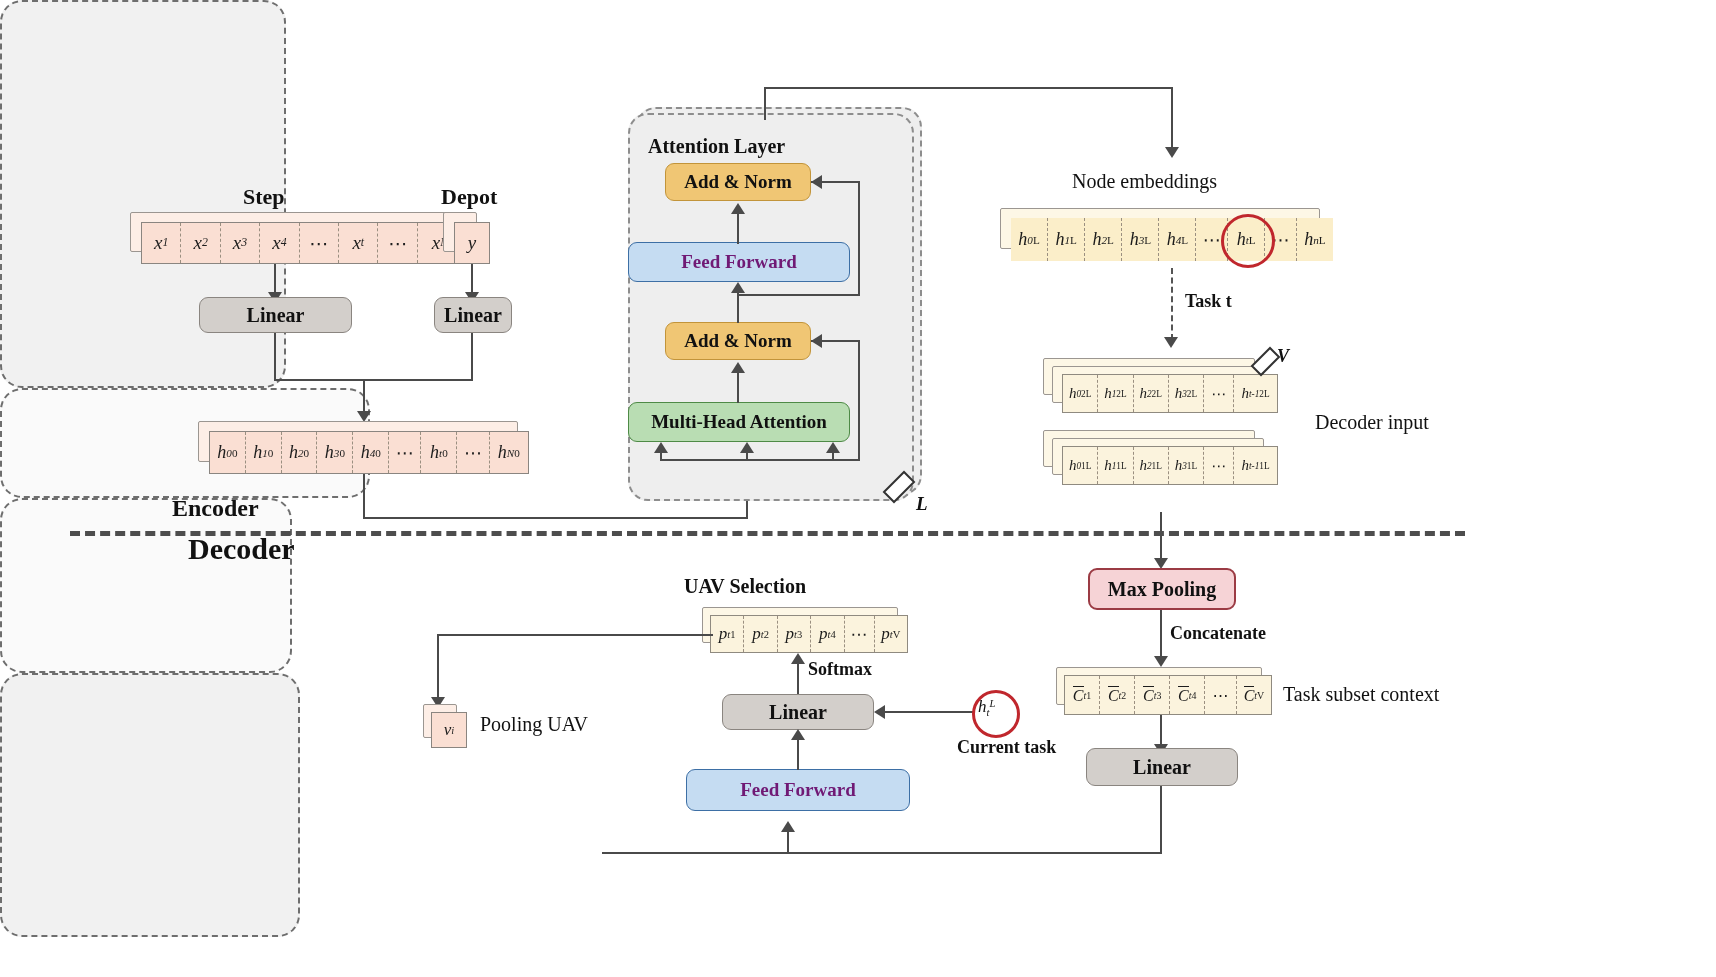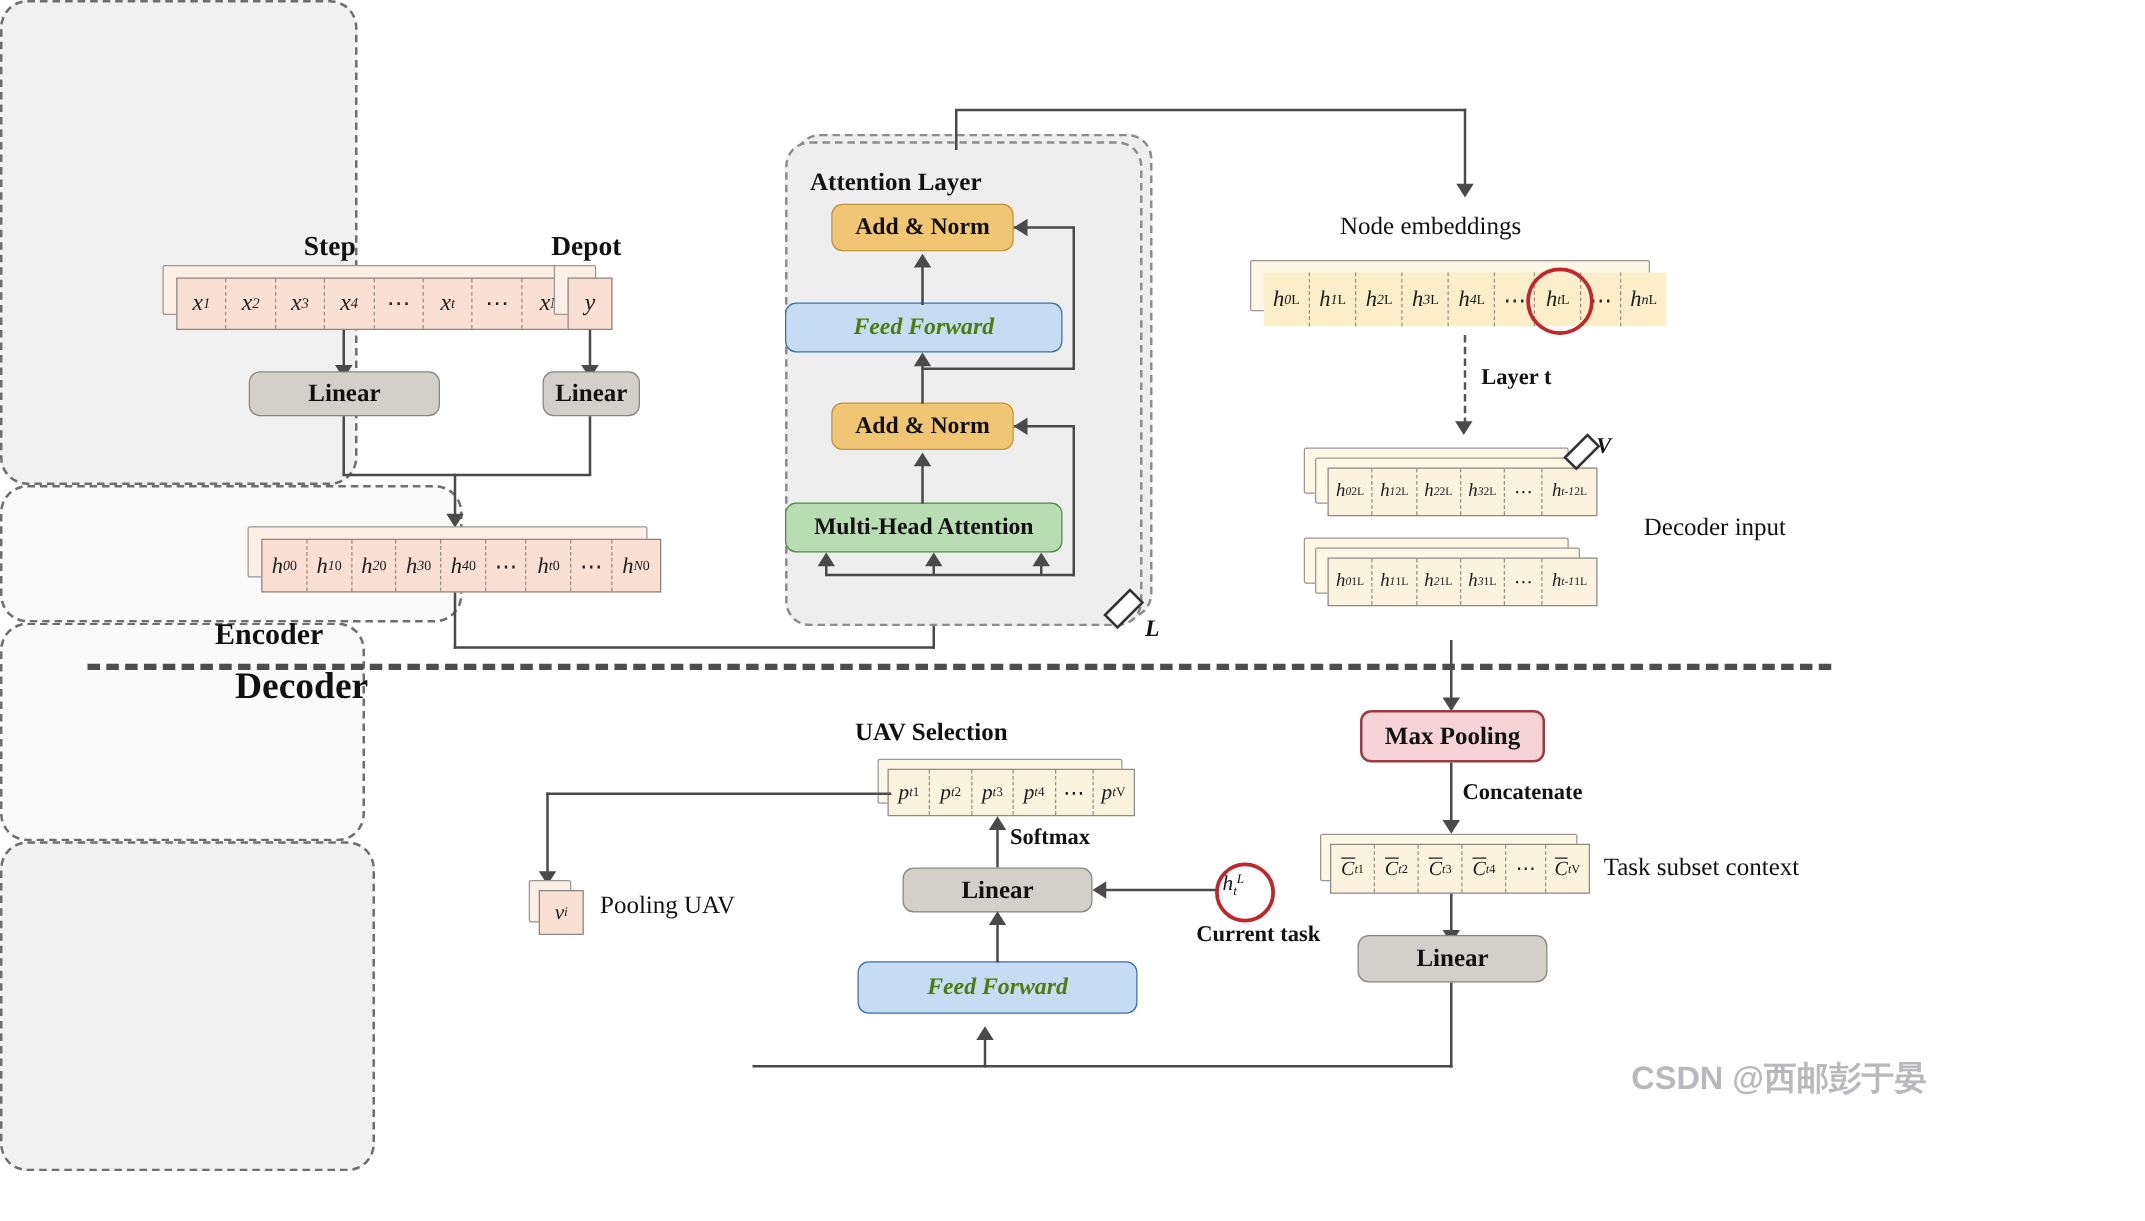--- a/index.html
+++ b/index.html
@@ -11,21 +11,21 @@
   
   .lbl{font-family:"Liberation Serif",serif;font-weight:bold;color:#111;white-space:nowrap;}
   .lbl-plain{font-family:"Liberation Serif",serif;color:#111;white-space:nowrap;}
 
   
   .box{display:flex;align-items:center;justify-content:center;
        border-radius:9px;font-weight:bold;white-space:nowrap;
        font-family:"Liberation Serif",serif;box-sizing:border-box;}
   .box-linear{background:#d3cfcb;border:1.6px solid #8a8580;color:#111;}
   .box-addnorm{background:#f0c674;border:1.6px solid #c2943a;color:#111;}
-  .box-ff{background:#c5dcf2;border:1.6px solid #3d6fa5;color:#4d7c0f;font-style:italic;}
+  .box-ff{background:#c5dcf2;border:1.6px solid #3d6fa5;color:#701a75;}
   .box-mha{background:#b9ddb3;border:1.6px solid #4e8a46;color:#111;}
   .box-maxpool{background:#f6d3d6;border:2px solid #9b3b44;color:#111;}
 
   
   .panel{background:#f1f1f1;border:2.2px dashed #6e6e6e;border-radius:22px;box-sizing:border-box;}
   .panel-light{background:#fafafa;border:2.2px dashed #6e6e6e;border-radius:22px;box-sizing:border-box;}
 
   
   .sheet{position:absolute;border-radius:20px;background:#eeeeee;border:2px dashed #8d8d8d;box-sizing:border-box;}
 
@@ -194,21 +194,21 @@
     <div class="cell" style="flex:1;font-size:18px;">h<span class="sub">4</span><span class="sup">L</span></div>
     <div class="cell" style="flex:0.85;font-size:18px;font-style:normal;">⋯</div>
     <div class="cell" style="flex:1;font-size:18px;">h<span class="sub">t</span><span class="sup">L</span></div>
     <div class="cell" style="flex:0.85;font-size:18px;font-style:normal;">⋯</div>
     <div class="cell" style="flex:1;font-size:18px;">h<span class="sub">n</span><span class="sup">L</span></div>
   </div>
   <div class="redcircle" style="left:1221px;top:214px;width:48px;height:48px;"></div>
 
   <div class="dash-v" style="left:1171px;top:268px;height:72px;"></div>
   <div class="arw-d" style="left:1164px;top:337px;"></div>
-  <div class="abs lbl" style="left:1185px;top:291px;font-size:18px;">Layer t</div>
+  <div class="abs lbl" style="left:1185px;top:291px;font-size:18px;">Task t</div>
 
   <div class="panel-light" style="left:1011px;top:337px;width:292px;height:175px;"></div>
 
   <div class="abs strip strip-backY" style="left:1043px;top:358px;width:212px;height:37px;border-radius:2px;"></div>
   <div class="abs strip strip-backY" style="left:1052px;top:366px;width:212px;height:37px;border-radius:2px;"></div>
   <div class="strip strip-cream" style="left:1062px;top:374px;width:216px;height:39px;">
     <div class="cell" style="flex:1;font-size:15px;">h<span class="sub">0</span><span class="sup">2L</span></div>
     <div class="cell" style="flex:1;font-size:15px;">h<span class="sub">1</span><span class="sup">2L</span></div>
     <div class="cell" style="flex:1;font-size:15px;">h<span class="sub">2</span><span class="sup">2L</span></div>
     <div class="cell" style="flex:1;font-size:15px;">h<span class="sub">3</span><span class="sup">2L</span></div>
@@ -321,15 +321,14 @@
   <div class="ln-h" style="left:437px;top:634px;width:276px;"></div>
   <div class="ln-v" style="left:437px;top:634px;height:66px;"></div>
   <div class="arw-d" style="left:431px;top:697px;"></div>
 
   <div class="abs strip strip-backA" style="left:423px;top:704px;width:34px;height:34px;border-radius:2px;"></div>
   <div class="strip strip-pink" style="left:431px;top:712px;width:36px;height:36px;">
     <div class="cell" style="flex:1;font-size:17px;">v<span class="sub">i</span></div>
   </div>
   <div class="abs lbl-plain" style="left:480px;top:713px;font-size:20px;">Pooling UAV</div>
 
-  <div class="wm" style="left:1305px;top:845px;font-size:26px;">CSDN @西邮彭于晏</div>
 
 </div>
 
 </body></html>

